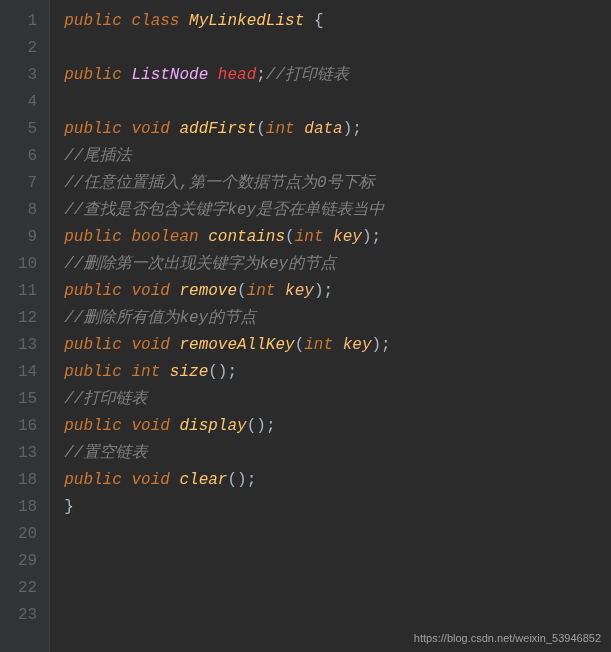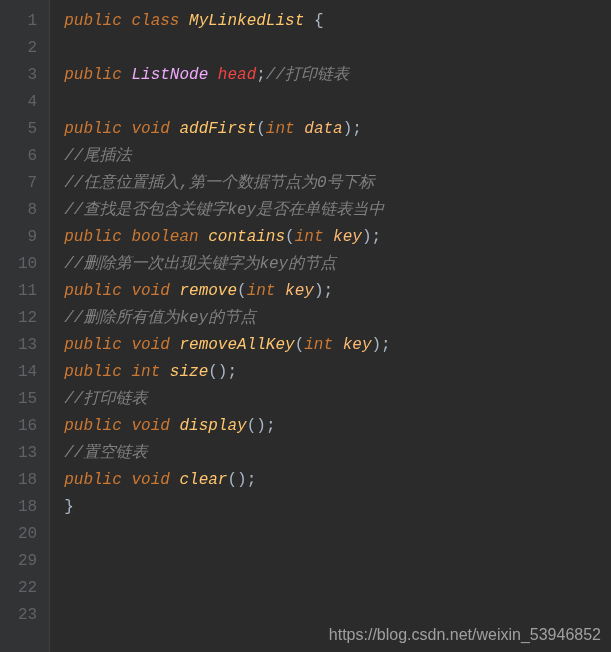--- a/index.html
+++ b/index.html
@@ -58,21 +58,21 @@
       background: #bbbbbb;
       vertical-align: middle;
       margin-left: -1px;
     }
     .watermark {
       position: absolute;
       bottom: 8px;
       right: 10px;
       color: #a0a0a0;
       font-style: normal;
-      font-size: 16px;
+      font-size: 11px;
       font-family: Arial, sans-serif;
     }
   </style>
 </head>
 <body>
 
 <div class="editor">
   <div class="gutter">
     <div>1</div>
     <div>2</div>

